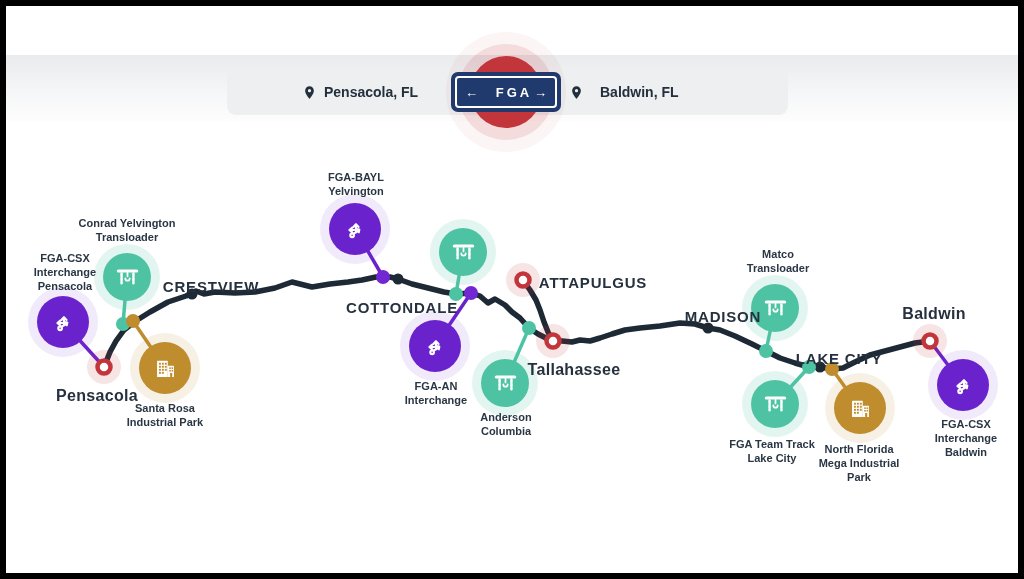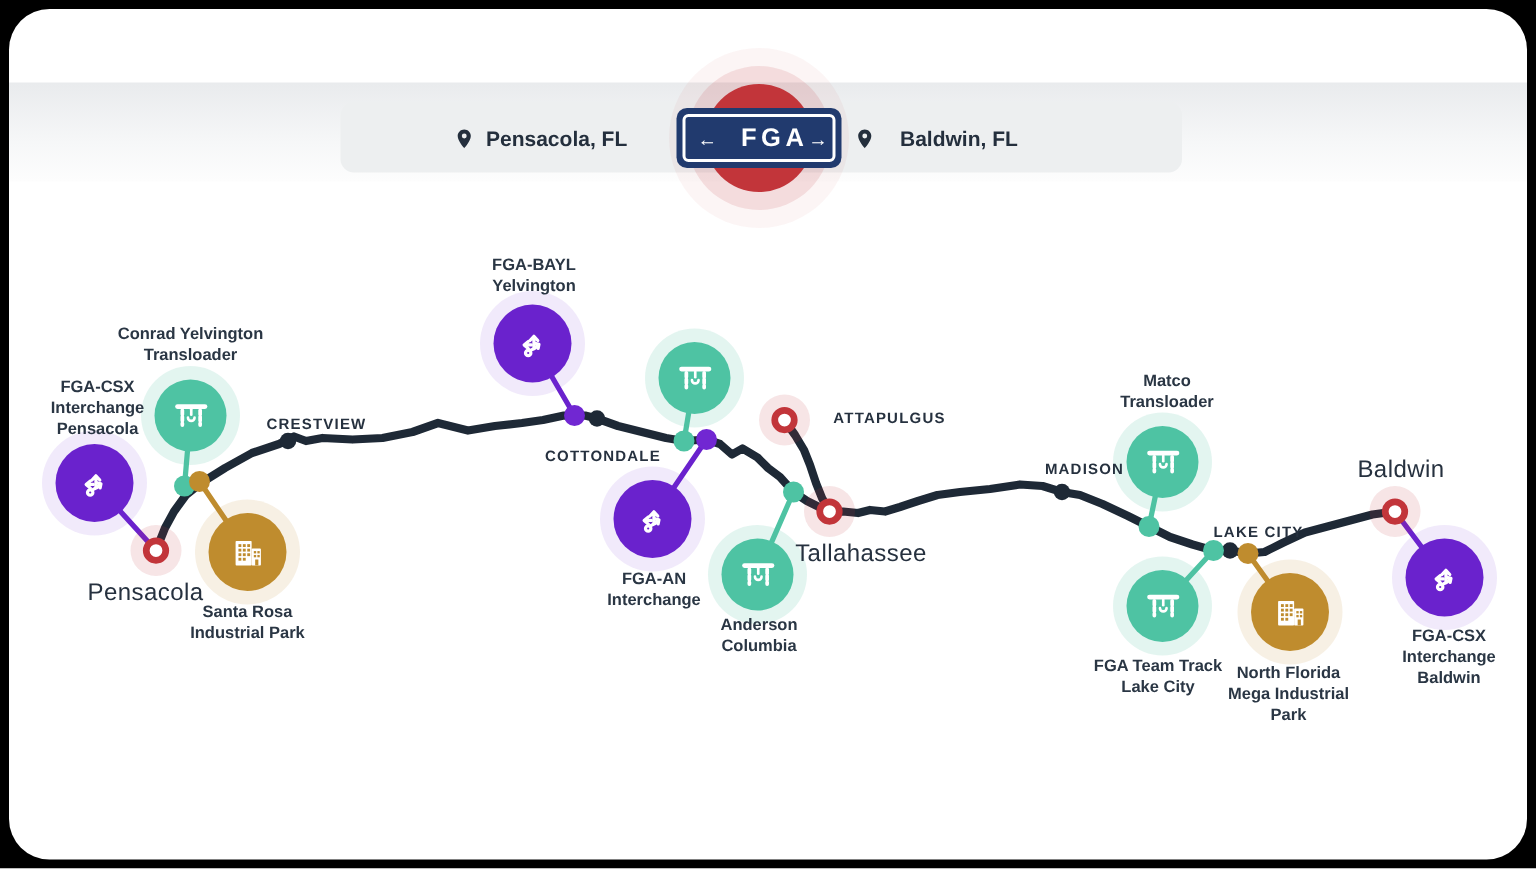--- a/index.html
+++ b/index.html
@@ -1,57 +1,57 @@
 <!DOCTYPE html>
 <html><head>
 <meta charset="utf-8">
 <style>
   html,body{margin:0;padding:0;}
   .frame{
     width:1024px;height:579px;background:#000;
     padding:6px;box-sizing:border-box;
     font-family:"Liberation Sans", sans-serif;
   }
-  .page{position:relative;width:100%;height:100%;background:#fff;overflow:hidden;border-radius:27px;}
+  .page{position:relative;width:100%;height:100%;background:#fff;overflow:hidden;}
 
   
   .band{position:absolute;left:0;top:49px;width:100%;height:66px;
     background:linear-gradient(180deg,#e9ebed 0%,#f6f7f8 60%,#fdfdfd 100%);}
   .pillbox{position:absolute;left:221px;top:62px;width:561px;height:47px;
     background:#edeff0;border-radius:9px;}
   .hub-glow{position:absolute;left:464px;top:50px;width:72px;height:72px;border-radius:50%;
     background:#c2353a;
     box-shadow:0 0 0 12px rgba(194,53,58,.13),0 0 0 24px rgba(194,53,58,.05);}
   .badge{position:absolute;left:445px;top:66px;width:110px;height:40px;box-sizing:border-box;
     background:#213a6e;border-radius:7px;padding:4px;cursor:pointer;}
   .badge-inner{width:100%;height:100%;box-sizing:border-box;border:2px solid #fff;border-radius:4px;
     display:flex;align-items:center;justify-content:space-between;padding:0 8px;color:#fff;}
-  .badge-label{font-size:17px;font-weight:700;letter-spacing:3px;margin-left:16px;}
+  .badge-label{font-size:13px;font-weight:700;letter-spacing:3px;margin-left:16px;}
   .badge-arrow{font-size:13px;font-weight:700;line-height:1;}
   .loc{position:absolute;top:70px;height:32px;display:flex;align-items:center;gap:7px;
     color:#242f3d;font-size:14px;font-weight:700;}
   .loc svg{display:block;}
   .loc.origin{left:296px;}
   .loc.dest{left:563px;gap:16px;}
 
   
   .map-svg{position:absolute;left:0;top:0;}
 
   .node{position:absolute;border-radius:50%;display:flex;align-items:center;justify-content:center;cursor:pointer;}
   .node svg{display:block;}
   .node.purple{width:52px;height:52px;background:#6a22cd;box-shadow:0 0 0 9px rgba(122,48,214,.10);}
   .node.teal{width:48px;height:48px;background:#4ec3a3;box-shadow:0 0 0 9px rgba(78,195,163,.16);}
   .node.gold{width:52px;height:52px;background:#bf8c2e;box-shadow:0 0 0 9px rgba(191,140,46,.13);}
 
   .lbl{position:absolute;transform:translateX(-50%);text-align:center;
     font-size:11px;line-height:1.25;font-weight:700;color:#2a3644;}
   .city-sm{position:absolute;transform:translateX(-50%);text-align:right;white-space:nowrap;
-    font-size:10px;font-weight:800;letter-spacing:.8px;color:#26313f;padding-left:32px;}
+    font-size:15px;font-weight:800;letter-spacing:.8px;color:#26313f;padding-left:32px;}
   .city-lg{position:absolute;transform:translateX(-50%);text-align:center;white-space:nowrap;
-    font-size:16px;font-weight:400;letter-spacing:.3px;color:#26313f;}
+    font-size:16px;font-weight:700;letter-spacing:.3px;color:#26313f;}
 </style>
 </head>
 <body>
 
 <div class="frame">
 <div class="page">
 
   <svg width="0" height="0" style="position:absolute" aria-hidden="true">
     <defs>
       <g id="icon-pin">

